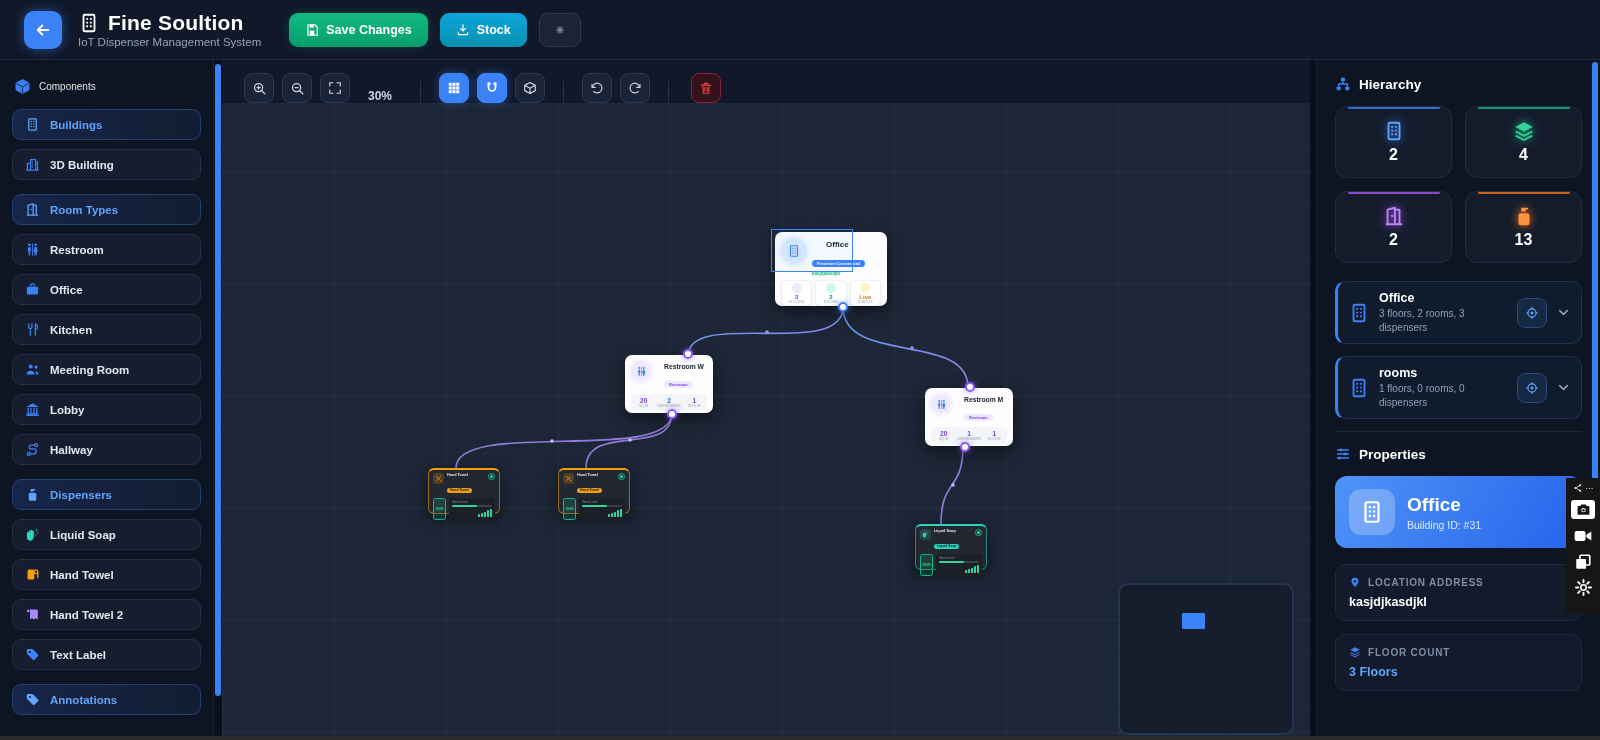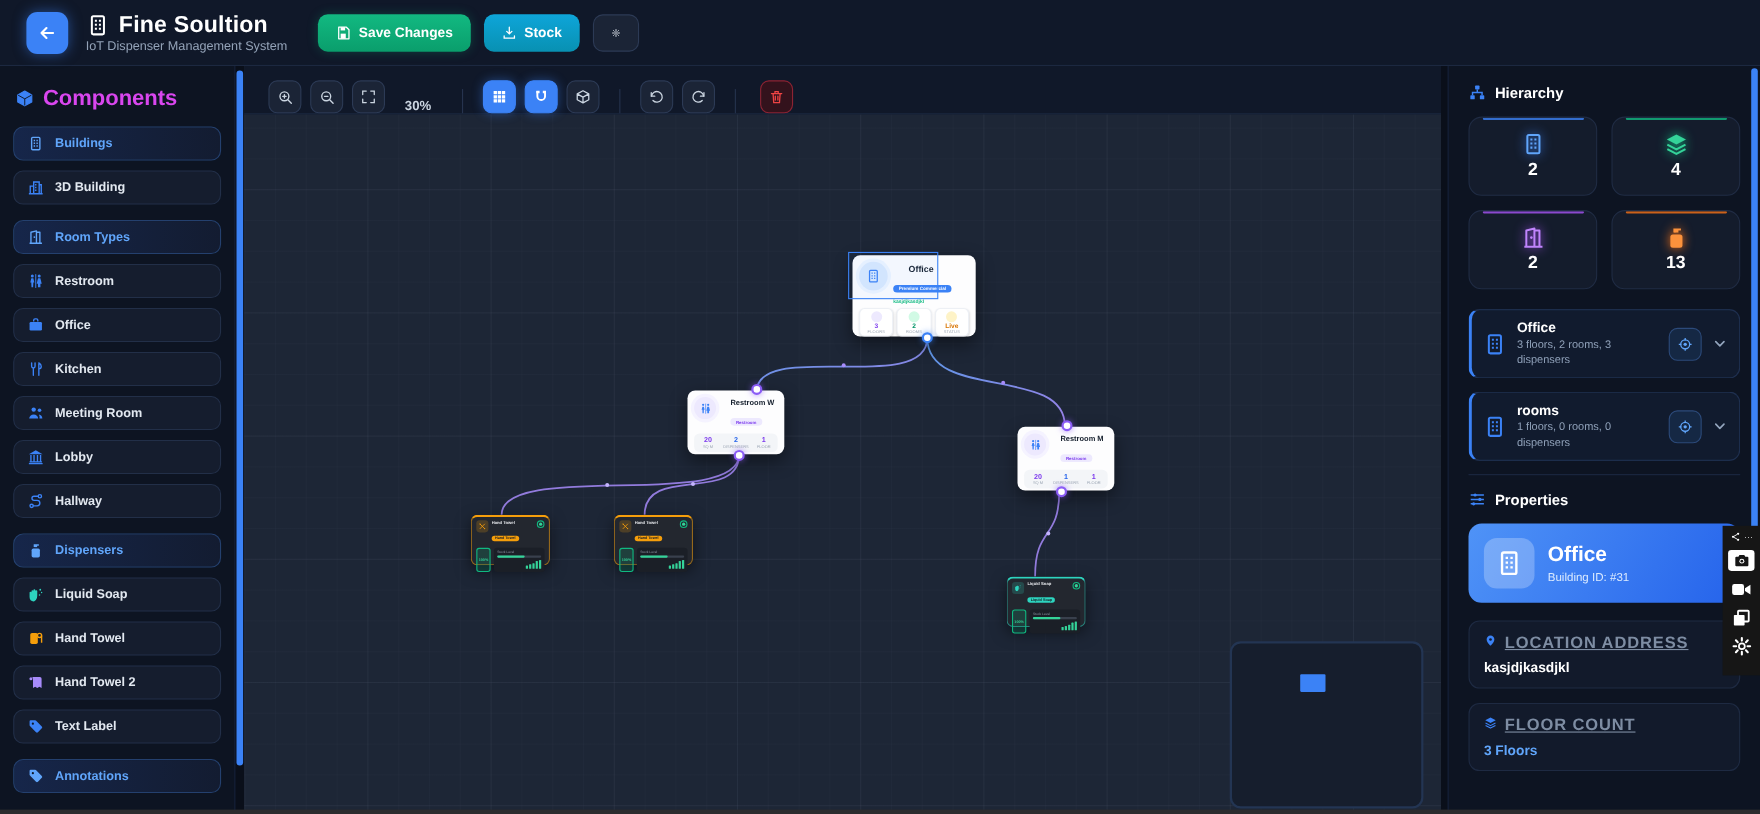--- a/index.html
+++ b/index.html
@@ -19,21 +19,21 @@
   .hdr-btns { display:flex; gap:12px; margin-left:28px; align-items:center;}
   .btn { height:34px; border-radius:9px; display:flex; align-items:center; gap:7px; padding:0 16px;
     font-size:12.5px; font-weight:700; color:#fff; border:none; cursor:pointer;}
   .btn-save { background:linear-gradient(180deg,#12b981,#0a9e6c); box-shadow:0 0 10px #10b98140;}
   .btn-export { background:linear-gradient(180deg,#0ea5d9,#0891b2); }
   .btn-gear { width:42px; justify-content:center; background:#1b2436; border:1px solid #2c3a55; color:#e2e8f0;}
 
   
   #sidebar { position:absolute; left:0; top:60px; width:214px; height:680px; background:#0d1422;
     border-right:1px solid #16203a; padding:16px 12px; overflow:hidden; z-index:30;}
-  .sb-title { display:flex; align-items:center; gap:8px; font-size:20px; font-weight:700; color:#d946ef; margin:2px 0 14px 2px;}
+  .sb-title { display:flex; align-items:center; gap:8px; font-size:10px; font-weight:400; color:#e5e5e5; margin:2px 0 14px 2px;}
   .sb-item { height:31px; border-radius:9px; background:#151d2e; border:1px solid #222f48;
     display:flex; align-items:center; gap:10px; padding:0 12px; margin-bottom:9px;
     font-size:11.5px; font-weight:700; color:#e2e8f0; cursor:pointer;}
   .sb-head { background:linear-gradient(90deg,#16264a,#131c31); border:1px solid #24406e;
     color:#60a5fa; margin-top:14px; }
   .sb-head:first-of-type{ margin-top:0; }
   .sb-ic { width:15px; height:15px; flex:0 0 auto; }
   #sb-scroll { position:absolute; left:215px; top:64px; width:6px; height:632px; background:#3b82f6; border-radius:3px; z-index:35;}
 
   
@@ -126,22 +126,22 @@
     color:#60a5fa; display:flex; align-items:center; justify-content:center; cursor:pointer;}
   .chev { color:#93a5bd; cursor:pointer;}
   .rb-divider { height:1px; background:#1b2741; margin:4px 0 14px;}
   .prop-card { border-radius:12px; background:linear-gradient(120deg,#4f93f7,#2563eb);
     display:flex; align-items:center; gap:12px; padding:13px 14px; margin-bottom:16px;}
   .prop-ic { width:46px; height:46px; border-radius:12px; background:rgba(255,255,255,.25);
     display:flex; align-items:center; justify-content:center; color:#fff;}
   .prop-name { font-size:19px; font-weight:800; color:#fff;}
   .prop-id { font-size:10.5px; color:#dbeafe; margin-top:3px;}
   .field-card { background:#121a2b; border:1px solid #1e2a42; border-radius:10px; padding:11px 13px; margin-bottom:13px;}
-  .field-lab { display:flex; align-items:flex-start; gap:7px; font-size:15px; font-weight:800; letter-spacing:.8px;
-    color:#7e8da3; text-transform:uppercase;text-decoration:underline;}
+  .field-lab { display:flex; align-items:flex-end; gap:7px; font-size:10px; font-weight:800; letter-spacing:.8px;
+    color:#7e8da3; text-transform:uppercase;}
   .field-val { font-size:12.5px; font-weight:800; color:#fff; margin-top:7px;}
   .field-val.blue { color:#60a5fa;}
   #rb-scroll { position:absolute; left:1592px; top:62px; width:6px; height:424px; background:#3b82f6; border-radius:3px; z-index:45;}
 
   
   #overlay-bar { position:absolute; left:1566px; top:478px; width:34px; height:136px; background:#161616;
     z-index:50; display:flex; flex-direction:column; align-items:center; padding:5px 0; gap:7px;}
   #overlay-bar .row1 { display:flex; align-items:center; gap:3px; color:#fff; font-size:8px;}
   .cam-btn { width:24px; height:19px; background:#fff; border-radius:3px; display:flex; align-items:center; justify-content:center; color:#161616;}
 

